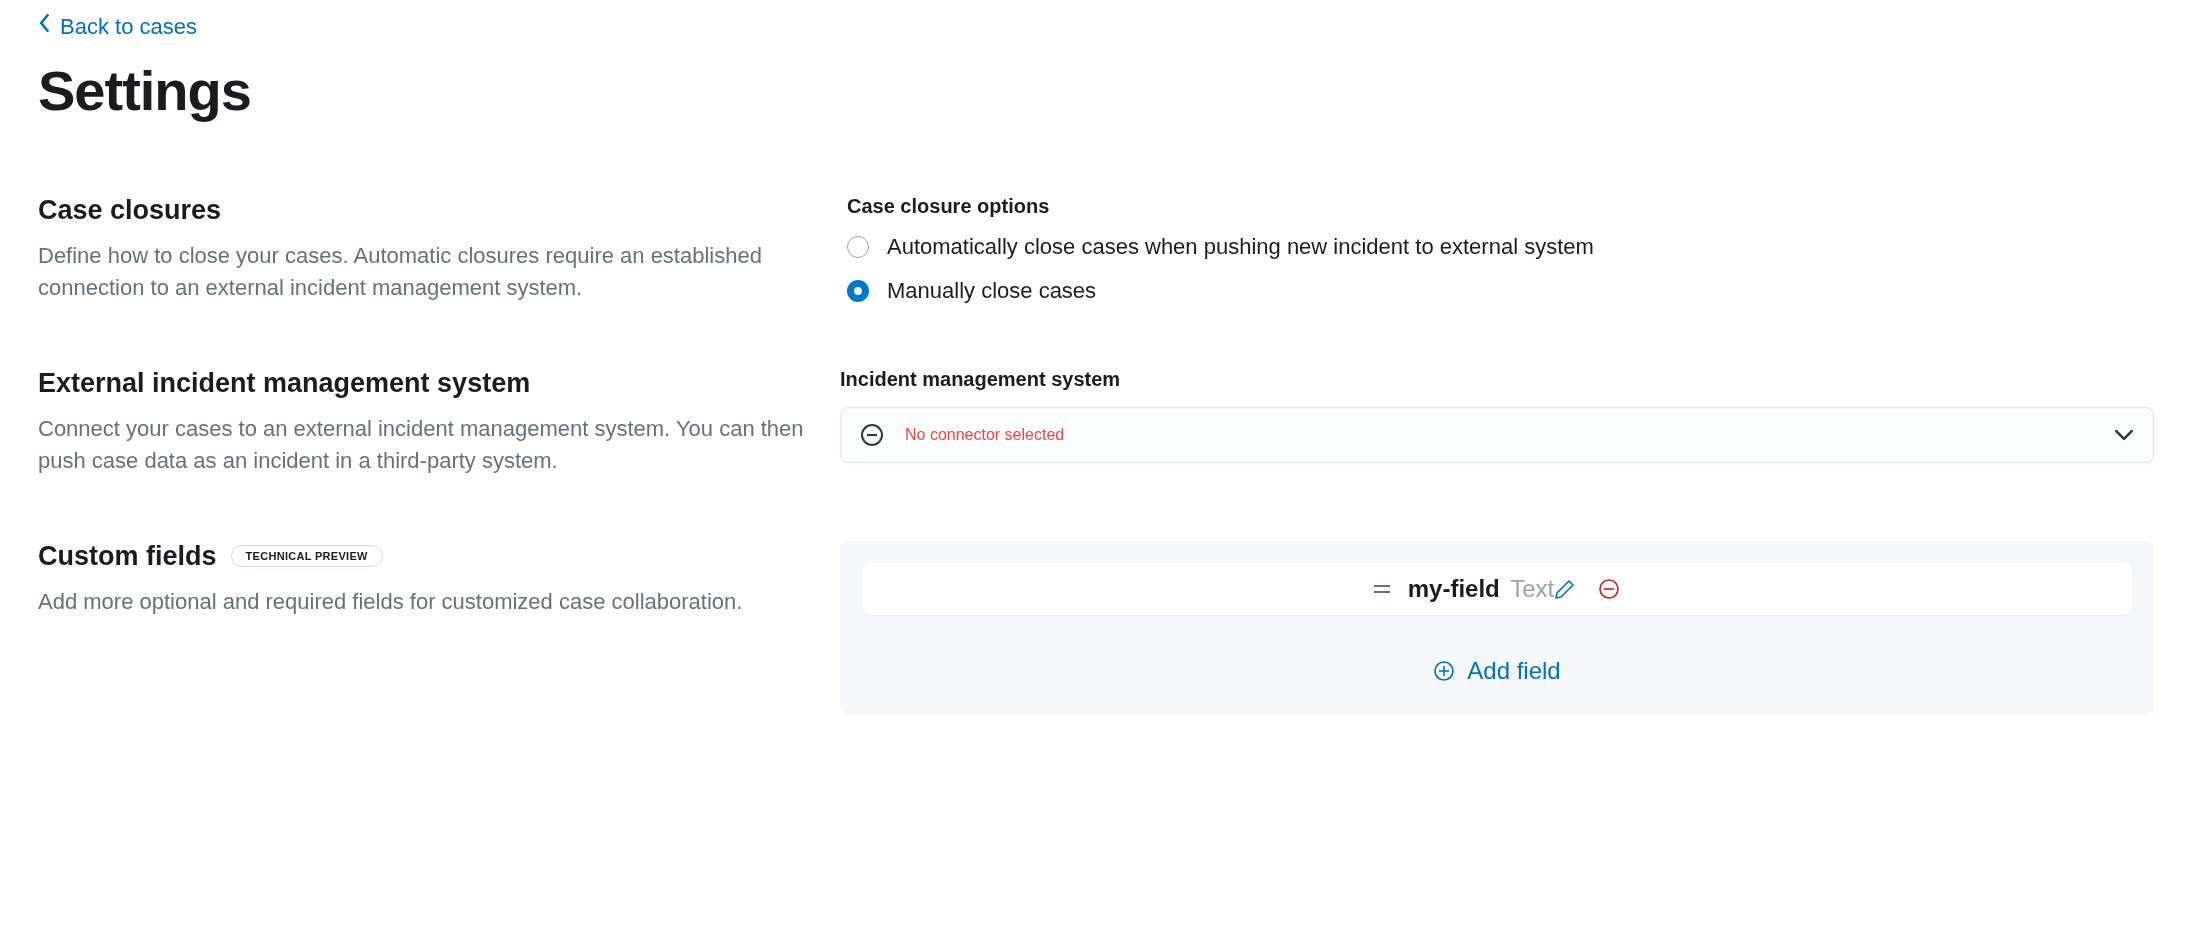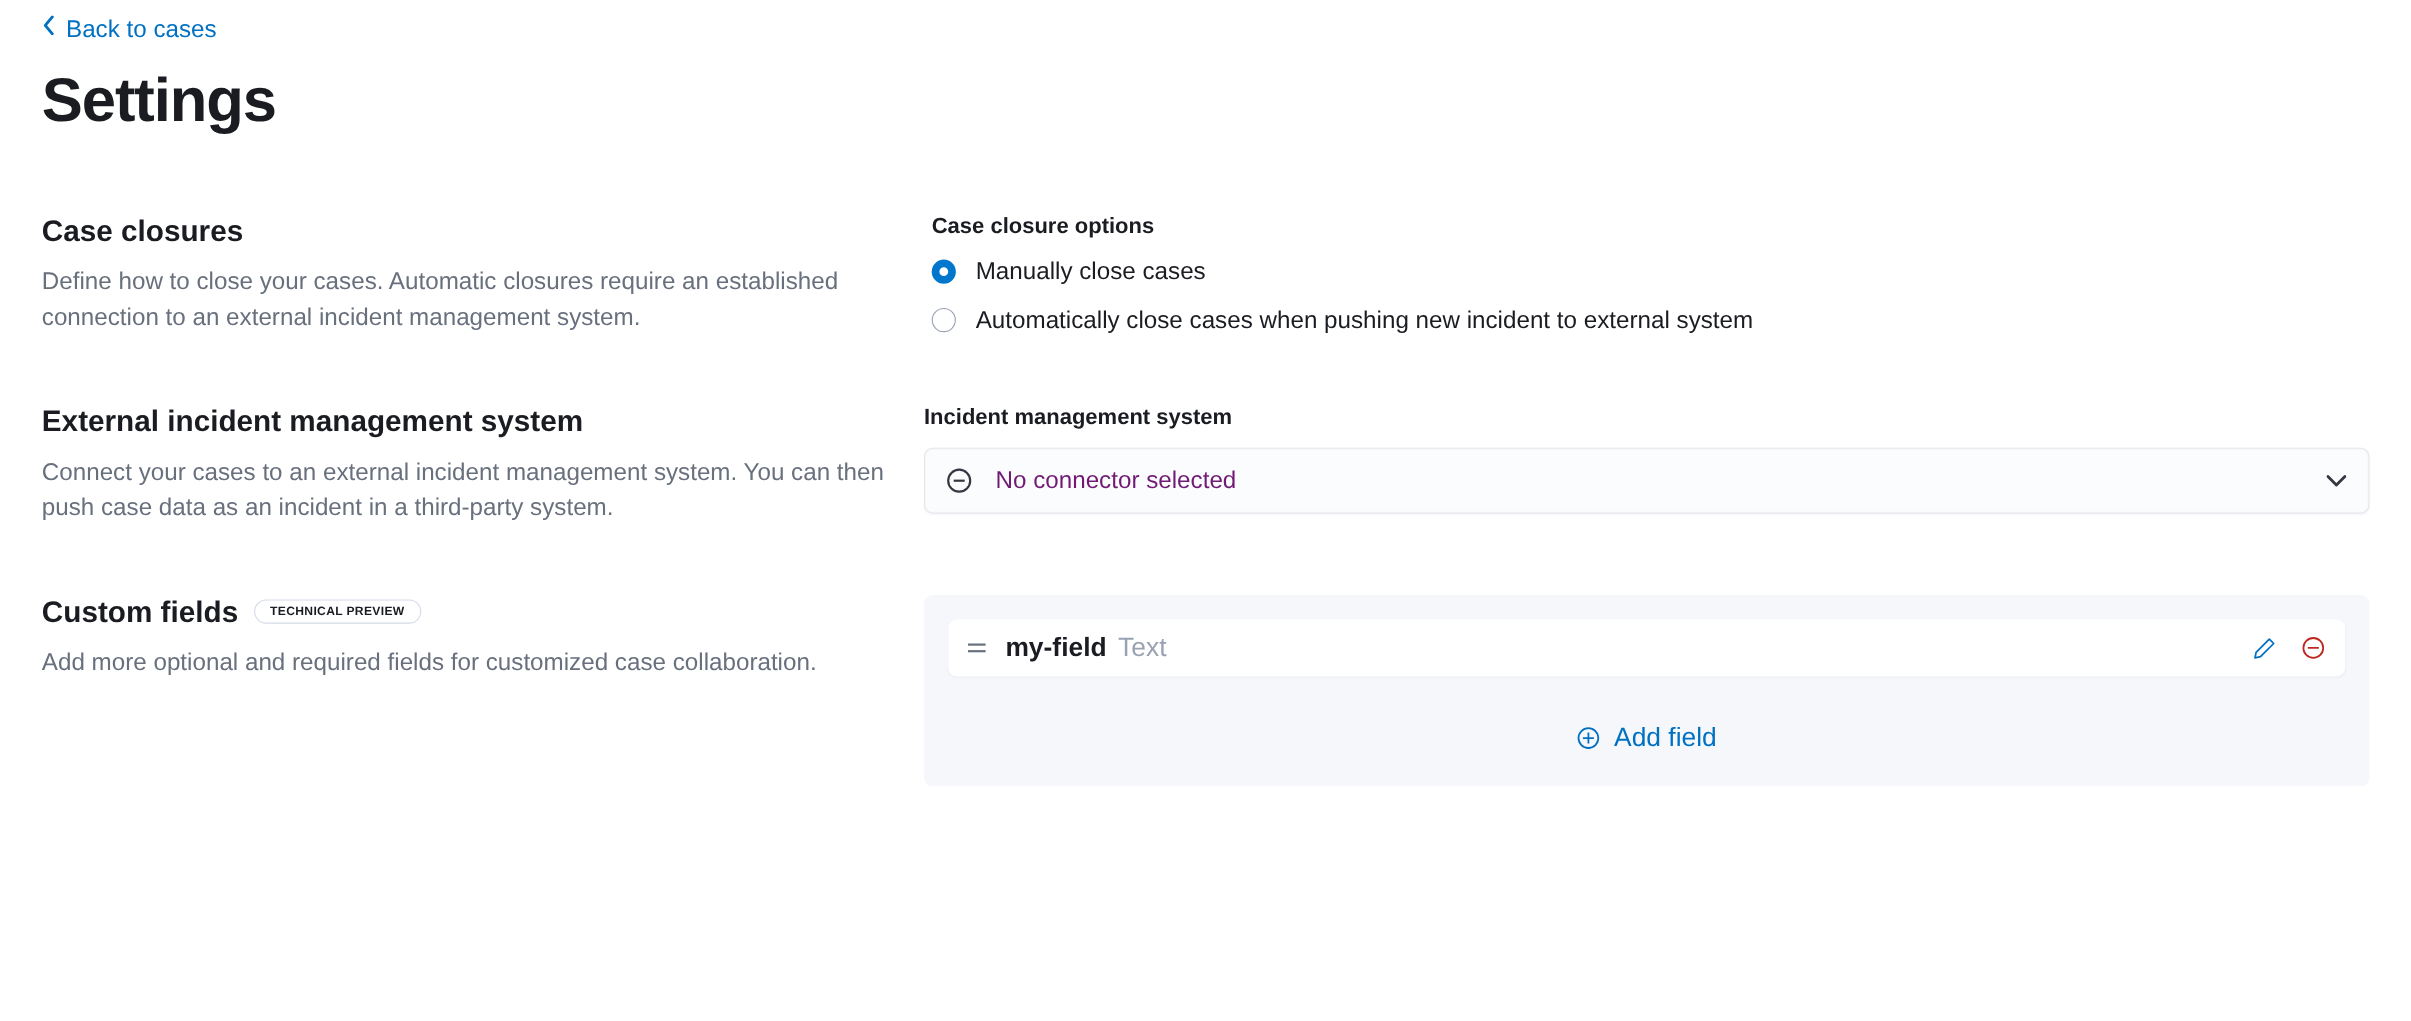--- a/index.html
+++ b/index.html
@@ -130,22 +130,22 @@
       content: "";
       position: absolute;
       top: 50%;
       left: 50%;
       transform: translate(-50%, -50%);
       width: 10px;
       height: 2px;
       background: #343741;
     }
     .select-text {
-      font-size: 22px;
-      color: #701a75;
+      font-size: 16px;
+      color: #ef4444;
     }
     .chevron-down {
       width: 18px;
       height: 18px;
     }
     .badge {
       display: inline-flex;
       align-items: center;
       padding: 4px 14px;
       border: 1px solid #d3dae6;
@@ -157,21 +157,21 @@
       letter-spacing: 0.3px;
     }
     .custom-fields-panel {
       background: #f5f7fa;
       border-radius: 8px;
       padding: 22px;
     }
     .field-row {
       display: flex;
       align-items: center;
-      justify-content: space-between;
+      justify-content: center;
       background: #fff;
       border-radius: 8px;
       padding: 12px 18px;
       box-shadow: 0 1px 2px rgba(0,0,0,0.04);
     }
     .field-row-left {
       display: flex;
       align-items: center;
       gap: 18px;
     }
@@ -249,26 +249,26 @@
 
 <div class="section first">
   <div class="section-left">
     <h2 class="section-heading">Case closures</h2>
     <p class="section-desc">Define how to close your cases. Automatic closures require an established connection to an external incident management system.</p>
   </div>
   <div class="section-right">
     <div class="field-label">Case closure options</div>
     <div class="radio-group">
       <div class="radio-item">
+        <div class="radio-circle unchecked"></div>
+        <span class="radio-label">Automatically close cases when pushing new incident to external system</span>
+      </div>
+      <div class="radio-item">
         <div class="radio-circle checked"></div>
         <span class="radio-label">Manually close cases</span>
-      </div>
-      <div class="radio-item">
-        <div class="radio-circle unchecked"></div>
-        <span class="radio-label">Automatically close cases when pushing new incident to external system</span>
       </div>
     </div>
   </div>
 </div>
 
 
 <div class="section">
   <div class="section-left">
     <h2 class="section-heading">External incident management system</h2>
     <p class="section-desc">Connect your cases to an external incident management system. You can then push case data as an incident in a third-party system.</p>

